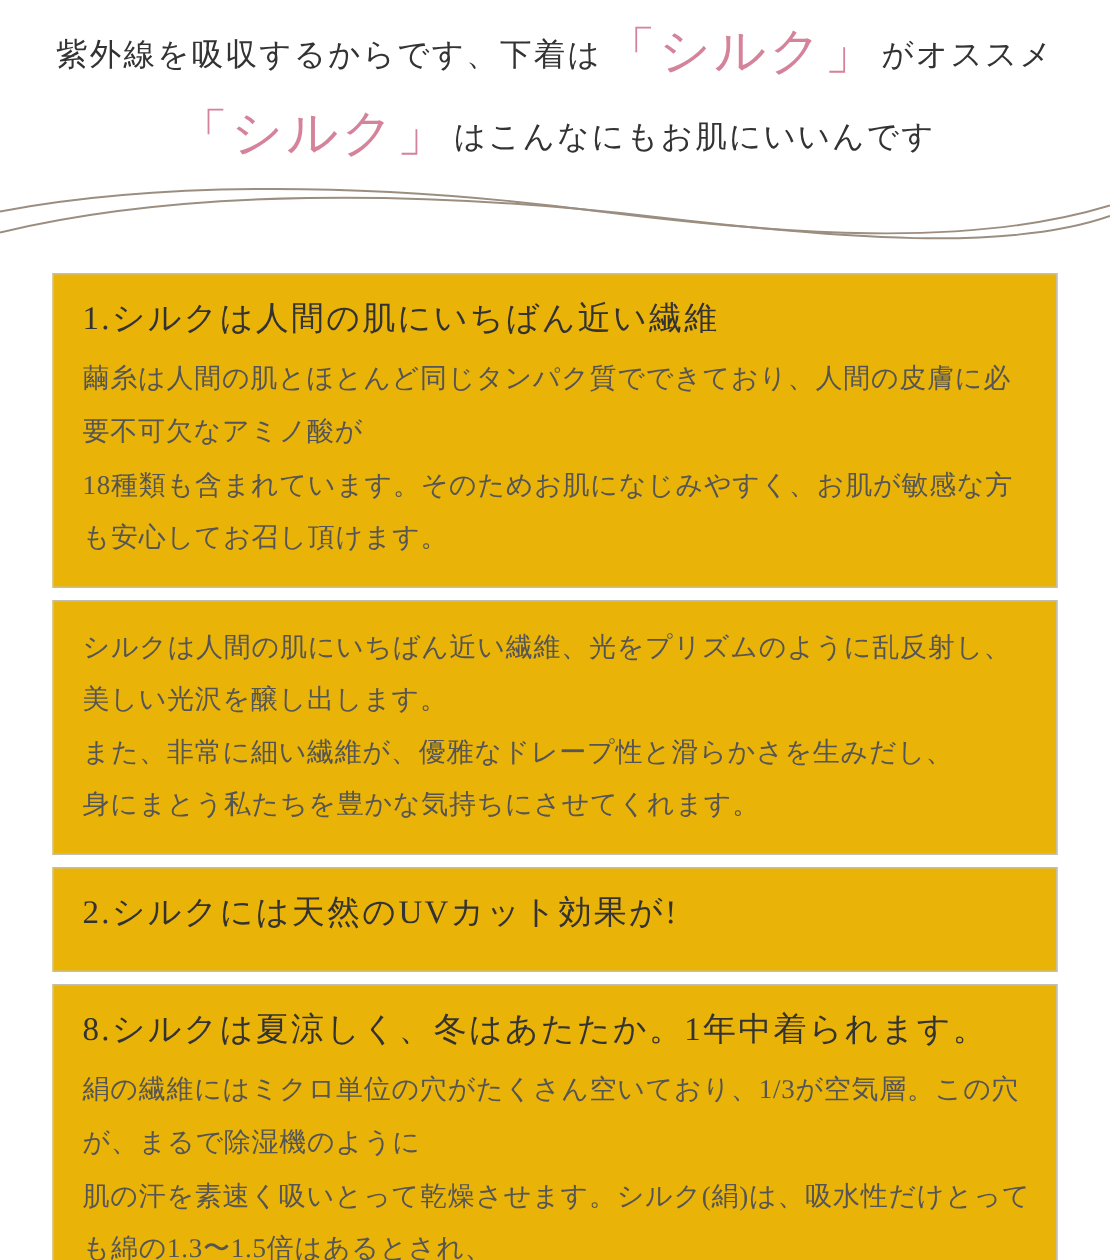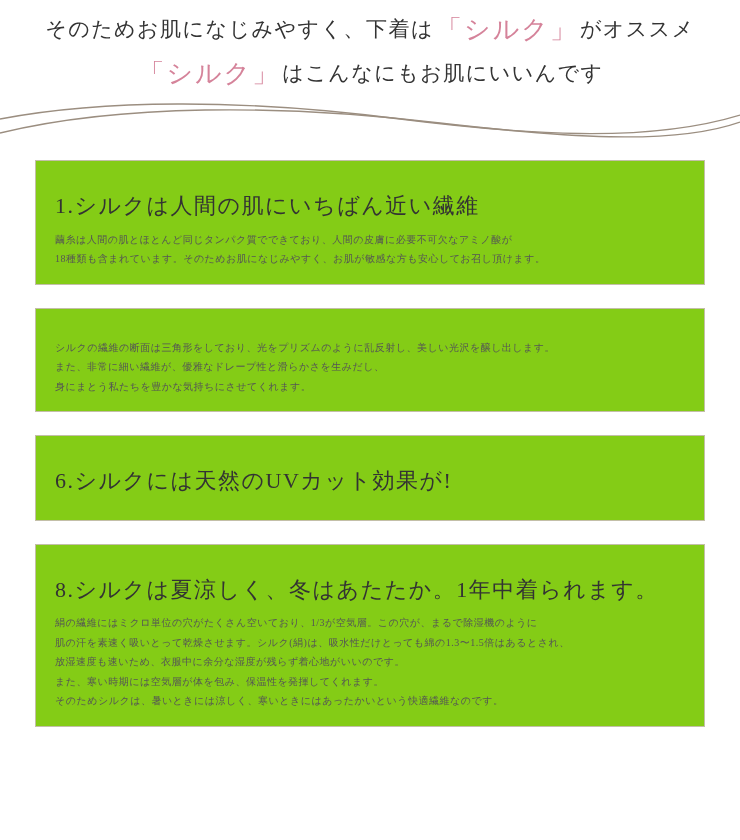--- a/index.html
+++ b/index.html
@@ -28,94 +28,94 @@
   }
   .hero-line{
     font-size:21px;
     letter-spacing:1.5px;
     line-height:1.35;
     white-space:nowrap;
   }
   .hero-line + .hero-line{margin-top:9px;}
   .hl{
     color:var(--pink);
-    font-size:26px;
+    font-size:34px;
     letter-spacing:2px;
     vertical-align:-2px;
     padding:0 2px;
   }
 
   
   .wave-wrap{
     width:740px;
     height:54px;
     margin-top:6px;
   }
   .wave-wrap svg{display:block;}
 
   
   .cards{
     margin:9px 35px 0;
   }
   .card{
     border:1px solid var(--border);
-    background:#84cc16;
-    padding:29px 14px 15px 19px;
-    margin-bottom:23px;
+    background:#eab308;
+    padding:13px 14px 15px 19px;
+    margin-bottom:8px;
   }
   .card-title{
     margin:2px 0 9px;
     font-size:22px;
     font-weight:normal;
     color:var(--heading);
     letter-spacing:1.5px;
     line-height:1.3;
   }
   .card-body{
     margin:0;
-    font-size:10px;
+    font-size:18px;
     color:var(--body);
     line-height:1.95;
     letter-spacing:0.5px;
     white-space:pre-line;
   }
 </style>
 </head>
 <body>
 
 <div class="page">
 
   <div class="hero">
-    <div class="hero-line"><span>そのためお肌になじみやすく、下着は</span><span class="hl">「シルク」</span><span>がオススメ</span></div>
+    <div class="hero-line"><span>紫外線を吸収するからです、下着は</span><span class="hl">「シルク」</span><span>がオススメ</span></div>
     <div class="hero-line"><span class="hl">「シルク」</span><span>はこんなにもお肌にいいんです</span></div>
   </div>
 
   <div class="wave-wrap">
     <svg width="740" height="54" viewBox="0 0 740 54" xmlns="http://www.w3.org/2000/svg">
       <path d="M0,22 C100,3 240,1 400,22 C520,37 645,47 740,18" fill="none" stroke="#9b8e80" stroke-width="1.3"></path>
       <path d="M0,36 C120,7 280,7 440,26 C560,40 672,49 740,25" fill="none" stroke="#9b8e80" stroke-width="1.3"></path>
     </svg>
   </div>
 
   <div class="cards">
 
     <section class="card">
       <h3 class="card-title">1.シルクは人間の肌にいちばん近い繊維</h3>
       <p class="card-body">繭糸は人間の肌とほとんど同じタンパク質でできており、人間の皮膚に必要不可欠なアミノ酸が
 18種類も含まれています。そのためお肌になじみやすく、お肌が敏感な方も安心してお召し頂けます。</p>
     </section>
 
     <section class="card">
-      <p class="card-body">シルクの繊維の断面は三角形をしており、光をプリズムのように乱反射し、美しい光沢を醸し出します。
+      <p class="card-body">シルクは人間の肌にいちばん近い繊維、光をプリズムのように乱反射し、美しい光沢を醸し出します。
 また、非常に細い繊維が、優雅なドレープ性と滑らかさを生みだし、
 身にまとう私たちを豊かな気持ちにさせてくれます。</p>
     </section>
 
     <section class="card">
-      <h3 class="card-title">6.シルクには天然のUVカット効果が!</h3>
+      <h3 class="card-title">2.シルクには天然のUVカット効果が!</h3>
     </section>
 
     <section class="card">
       <h3 class="card-title">8.シルクは夏涼しく、冬はあたたか。1年中着られます。</h3>
       <p class="card-body">絹の繊維にはミクロ単位の穴がたくさん空いており、1/3が空気層。この穴が、まるで除湿機のように
 肌の汗を素速く吸いとって乾燥させます。シルク(絹)は、吸水性だけとっても綿の1.3〜1.5倍はあるとされ、
 放湿速度も速いため、衣服中に余分な湿度が残らず着心地がいいのです。
 また、寒い時期には空気層が体を包み、保温性を発揮してくれます。
 そのためシルクは、暑いときには涼しく、寒いときにはあったかいという快適繊維なのです。</p>
     </section>

